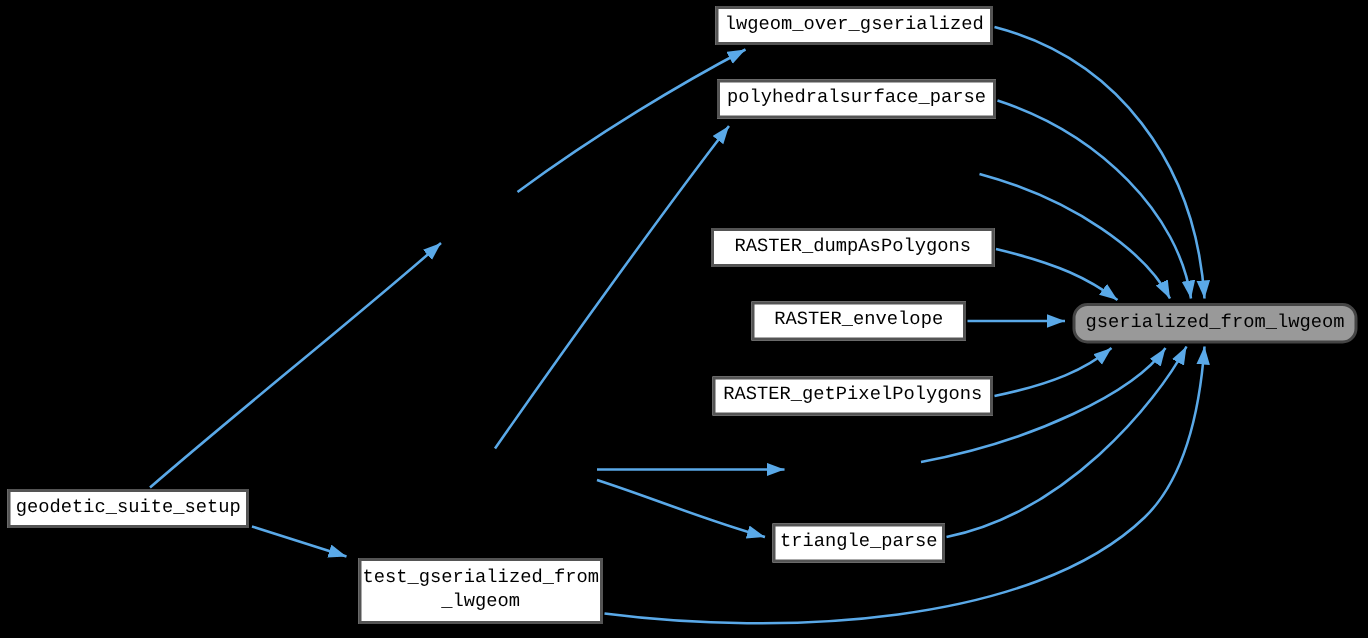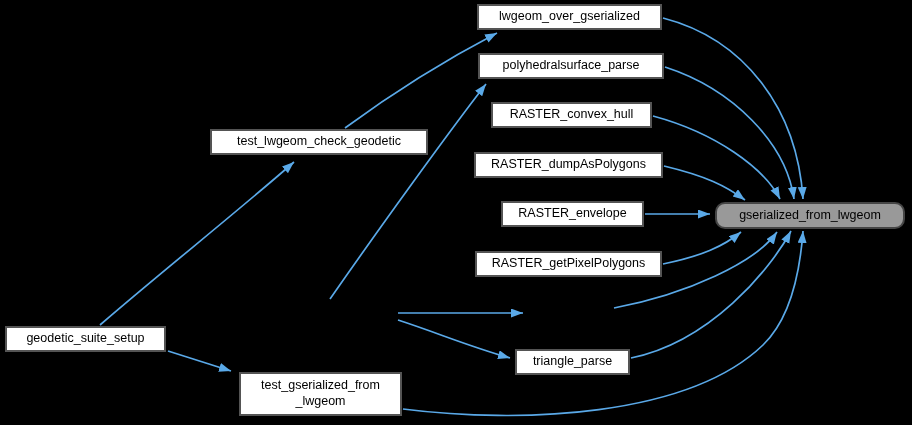--- a/index.html
+++ b/index.html
@@ -10,21 +10,21 @@
     --node-text:#000000;
     --target-fill:#999999;
     --target-border:#454545;
   }
   html,body{margin:0;padding:0;background:#000;}
   .canvas{
     position:relative;
     width:912px;height:425px;
     background:var(--background);
     overflow:hidden;
-    font-family:Liberation Sans, sans-serif;
+    font-family:Liberation Mono, monospace;
   }
   svg.edges{position:absolute;left:0;top:0;width:912px;height:425px;}
   .edge{fill:none;stroke:var(--edge);stroke-width:1.7px;}
   .arrowhead{fill:var(--edge);}
   .node{
     position:absolute;box-sizing:border-box;
     background:var(--node-fill);
     border:2px solid var(--node-border);
     color:var(--node-text);
     display:flex;align-items:center;justify-content:center;
@@ -68,44 +68,38 @@
   </svg>
 
   <div class="node" style="left:477px;top:4px;width:185px;height:26px">
     <span>lwgeom_over_gserialized</span>
   </div>
 
   <div class="node" style="left:478px;top:53px;width:186px;height:26px">
     <span>polyhedralsurface_parse</span>
   </div>
 
-  <div class="node" style="left:491px;top:102px;width:161px;height:26px">
-    <span>RASTER_convex_hull</span>
-  </div>
 
   <div class="node" style="left:474px;top:152px;width:189px;height:26px">
     <span>RASTER_dumpAsPolygons</span>
   </div>
 
   <div class="node" style="left:501px;top:201px;width:143px;height:26px">
     <span>RASTER_envelope</span>
   </div>
 
   <div class="node" style="left:475px;top:251px;width:187px;height:26px">
     <span>RASTER_getPixelPolygons</span>
   </div>
 
 
   <div class="node" style="left:515px;top:349px;width:115px;height:26px">
     <span>triangle_parse</span>
   </div>
 
-  <div class="node" style="left:210px;top:129px;width:218px;height:26px">
-    <span>test_lwgeom_check_geodetic</span>
-  </div>
 
 
   <div class="node" style="left:5px;top:326px;width:161px;height:26px">
     <span>geodetic_suite_setup</span>
   </div>
 
   <div class="node" style="left:239px;top:372px;width:163px;height:44px">
     <span>test_gserialized_from
 _lwgeom</span>
   </div>

